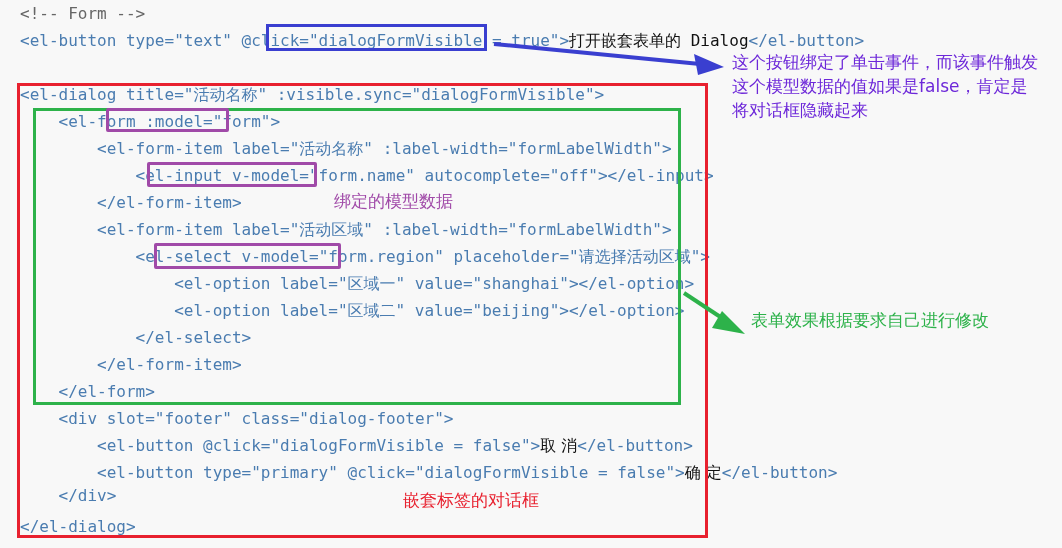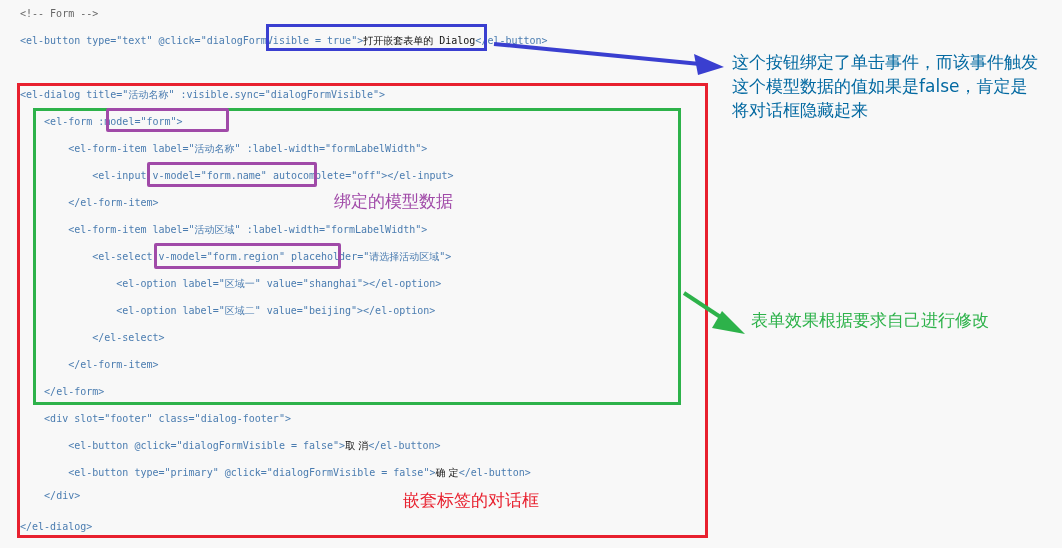--- a/index.html
+++ b/index.html
@@ -3,37 +3,37 @@
   <meta charset="utf-8">
   <style>
     html, body { margin: 0; padding: 0; }
     body {
       width: 1062px; height: 548px; position: relative; overflow: hidden;
       background: #f8f8f8;
       font-family: "DejaVu Sans Mono", "Liberation Mono", monospace;
     }
     .code-line {
       position: absolute; left: 0; height: 27px; line-height: 27px;
-      font-size: 10px; white-space: pre; color: #4a7cb0;
+      font-size: 16px; white-space: pre; color: #4a7cb0;
       letter-spacing: 0px;
     }
     .code-line .cjk { font-family: "DejaVu Sans", sans-serif; color: #4a7cb0; }
     .code-line .black { color: #111; }
     .code-line .black.cjk { color: #111; }
     .comment { color: #666; }
     .box { position: absolute; box-sizing: border-box; pointer-events: none; }
     .box-red { border: 3px solid #e8212f; }
     .box-green { border: 3px solid #2db24a; }
     .box-blue { border: 3px solid #3a3fd0; }
     .box-purple { border: 3px solid #a04aa8; border-radius: 2px; }
     .annot {
       position: absolute; font-family: "DejaVu Sans", sans-serif;
       font-size: 17px; line-height: 24px;
     }
-    .annot-blue { color: #0369a1; }
+    .annot-blue { color: #6d28d9; }
     .annot-purple { color: #a04aa8; }
     .annot-green { color: #2db24a; }
     .annot-red { color: #e8212f; }
     svg.arrow { position: absolute; left: 0; top: 0; pointer-events: none; }
   </style>
 </head>
 <body>
 
 <div id="code-area">
     <div class="code-line" style="top: 0px; left: 20px;"><span></span><span class="comment">&lt;!-- Form --&gt;</span></div>

